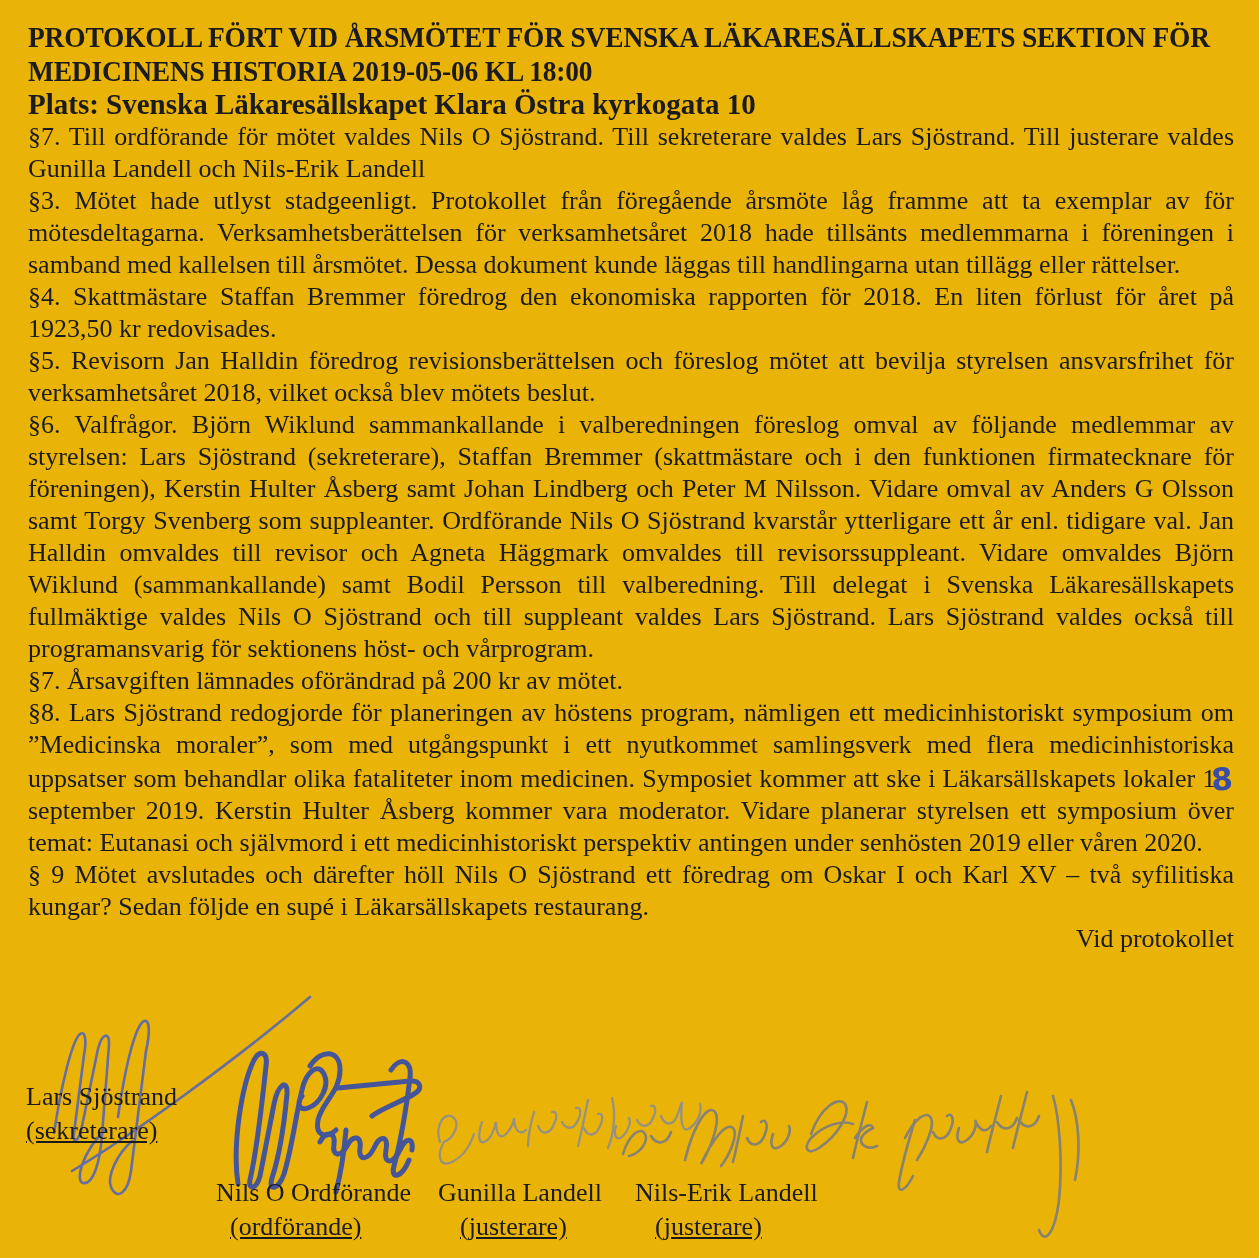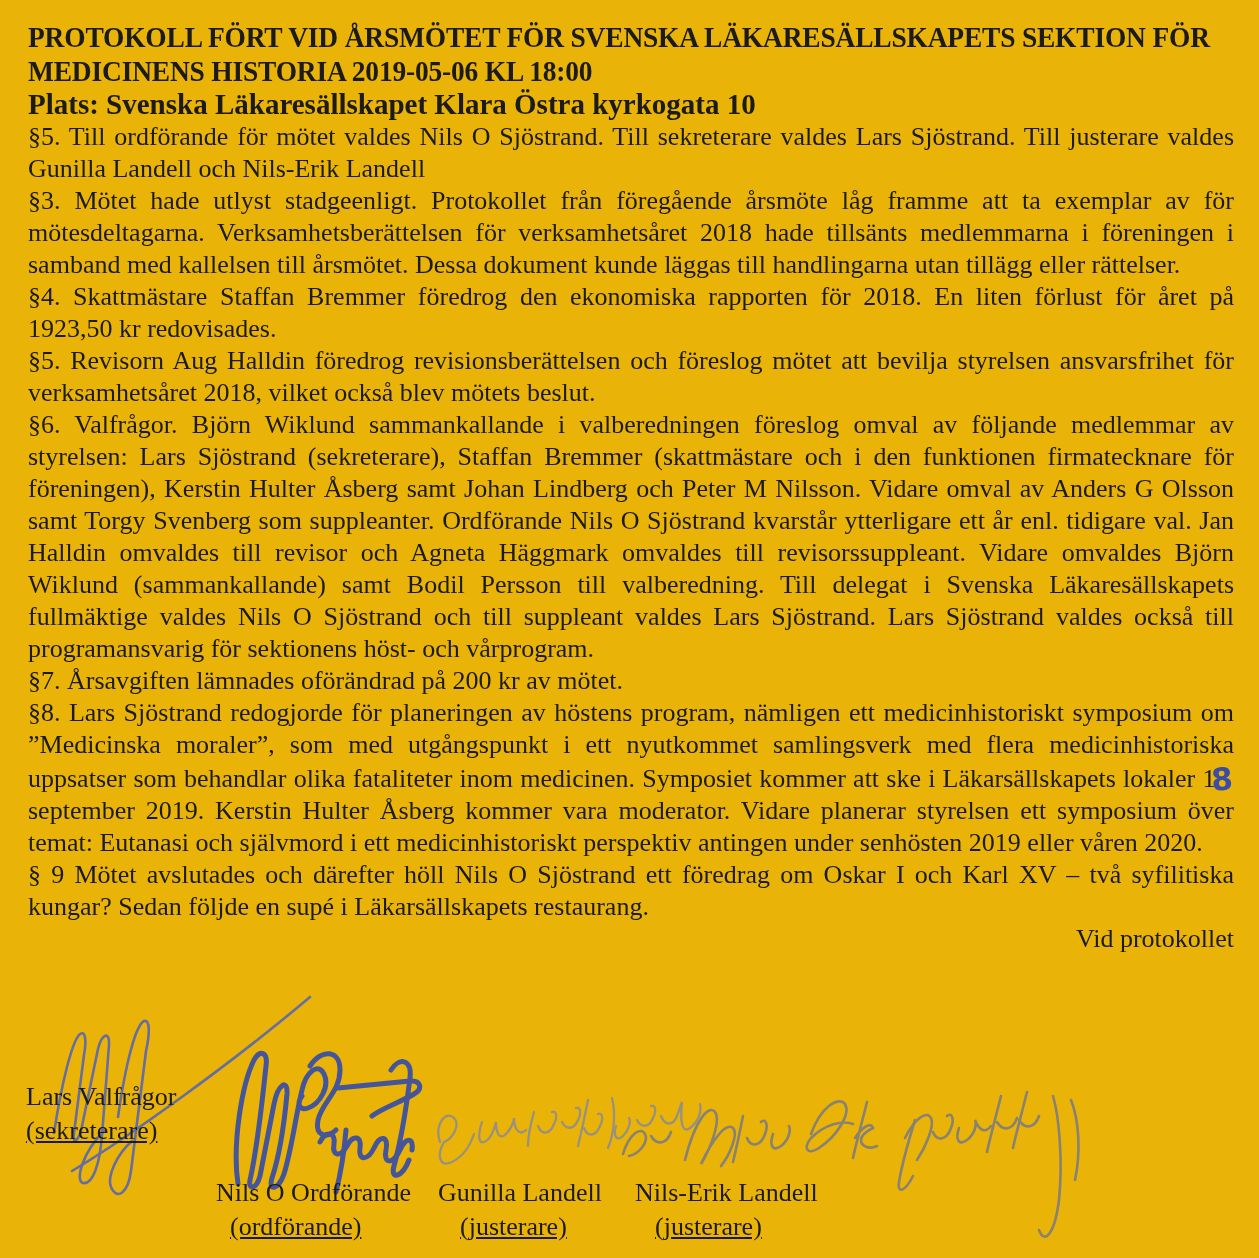--- a/index.html
+++ b/index.html
@@ -86,24 +86,24 @@
 </style>
 </head>
 <body>
 
 <div class="page">
 
   <div class="text-col">
     <div class="h-line">PROTOKOLL FÖRT VID ÅRSMÖTET FÖR SVENSKA LÄKARESÄLLSKAPETS SEKTION FÖR</div>
     <div class="h-line">MEDICINENS HISTORIA 2019-05-06 KL 18:00</div>
     <p class="plats">Plats: Svenska Läkaresällskapet Klara Östra kyrkogata 10</p>
-    <p class="para">§5. Till ordförande för mötet valdes Nils O Sjöstrand. Till sekreterare valdes Lars Sjöstrand. Till justerare valdes Gunilla Landell och Nils-Erik Landell</p>
+    <p class="para">§7. Till ordförande för mötet valdes Nils O Sjöstrand. Till sekreterare valdes Lars Sjöstrand. Till justerare valdes Gunilla Landell och Nils-Erik Landell</p>
     <p class="para">§3. Mötet hade utlyst stadgeenligt. Protokollet från föregående årsmöte låg framme att ta exemplar av för mötesdeltagarna. Verksamhetsberättelsen för verksamhetsåret 2018 hade tillsänts medlemmarna i föreningen i samband med kallelsen till årsmötet. Dessa dokument kunde läggas till handlingarna utan tillägg eller rättelser.</p>
     <p class="para">§4. Skattmästare Staffan Bremmer föredrog den ekonomiska rapporten för 2018. En liten förlust för året på 1923,50 kr redovisades.</p>
-    <p class="para">§5. Revisorn Aug Halldin föredrog revisionsberättelsen och föreslog mötet att bevilja styrelsen ansvarsfrihet för verksamhetsåret 2018, vilket också blev mötets beslut.</p>
+    <p class="para">§5. Revisorn Jan Halldin föredrog revisionsberättelsen och föreslog mötet att bevilja styrelsen ansvarsfrihet för verksamhetsåret 2018, vilket också blev mötets beslut.</p>
     <p class="para">§6. Valfrågor. Björn Wiklund sammankallande i valberedningen föreslog omval av följande medlemmar av styrelsen: Lars Sjöstrand (sekreterare), Staffan Bremmer (skattmästare och i den funktionen firmatecknare för föreningen), Kerstin Hulter Åsberg samt Johan Lindberg och Peter M Nilsson. Vidare omval av Anders G Olsson samt Torgy Svenberg som suppleanter. Ordförande Nils O Sjöstrand kvarstår ytterligare ett år enl. tidigare val.  Jan Halldin omvaldes till revisor och Agneta Häggmark omvaldes till revisorssuppleant. Vidare omvaldes Björn Wiklund (sammankallande) samt Bodil Persson till valberedning. Till delegat i Svenska Läkaresällskapets fullmäktige valdes Nils O Sjöstrand och till suppleant valdes Lars Sjöstrand. Lars Sjöstrand valdes också till programansvarig för sektionens höst- och vårprogram.</p>
     <p class="para">§7. Årsavgiften lämnades oförändrad på 200 kr av mötet.</p>
     <p class="para"><span>§8. Lars Sjöstrand redogjorde för planeringen av höstens program, nämligen ett medicinhistoriskt symposium om ”Medicinska moraler”, som med utgångspunkt i ett nyutkommet samlingsverk med flera medicinhistoriska uppsatser som behandlar olika fataliteter inom medicinen. Symposiet kommer att ske i Läkarsällskapets lokaler 1</span><span class="ink-correction">8</span><span> september 2019. Kerstin Hulter Åsberg kommer vara moderator. Vidare planerar styrelsen ett symposium över temat: Eutanasi och självmord i ett medicinhistoriskt perspektiv antingen under senhösten 2019 eller våren 2020.</span></p>
     <p class="para">§ 9 Mötet avslutades och därefter höll Nils O Sjöstrand ett föredrag om Oskar I och Karl XV – två syfilitiska kungar? Sedan följde en supé i Läkarsällskapets restaurang.</p>
     <p class="closing">Vid protokollet</p>
   </div>
 
   <svg class="sig-svg sig-lars" width="300" height="215" viewBox="0 0 300 215" fill="none">
     <g stroke="#5b68ae" stroke-width="2.6" stroke-linecap="round" opacity="0.92">
       <path d="M22,148 C30,96 40,58 47,50 C53,44 55,54 52,70 L42,148 C40,158 45,158 49,146 L66,64 C70,48 78,46 77,60 L70,150 C68,178 61,200 51,198 C43,196 50,168 72,146"></path>
@@ -153,21 +153,21 @@
       <path d="M318,56 C322,66 332,64 336,52 C340,42 336,36 332,40"></path>
       <path d="M344,52 C340,64 344,70 352,64 C360,58 362,48 360,44 C364,54 370,58 376,50"></path>
       <path d="M386,20 C380,44 374,66 372,76 M382,46 C388,56 398,54 402,42"></path>
       <path d="M412,16 C406,40 400,62 398,72 M404,44 C410,54 420,52 424,40"></path>
       <path d="M438,20 C444,40 448,84 444,124 C440,156 430,170 424,154"></path>
       <path d="M456,24 C464,44 466,76 460,104"></path>
     </g>
   </svg>
 
   <div class="cap cap-lars">
-    <span>Lars Valfrågor</span>
+    <span>Lars Sjöstrand</span>
     <span class="role">(sekreterare)</span>
   </div>
   <div class="cap cap-nils">
     <span>Nils O Ordförande</span>
     <span class="role">(ordförande)</span>
   </div>
   <div class="cap cap-gunilla">
     <span>Gunilla Landell</span>
     <span class="role">(justerare)</span>
   </div>

